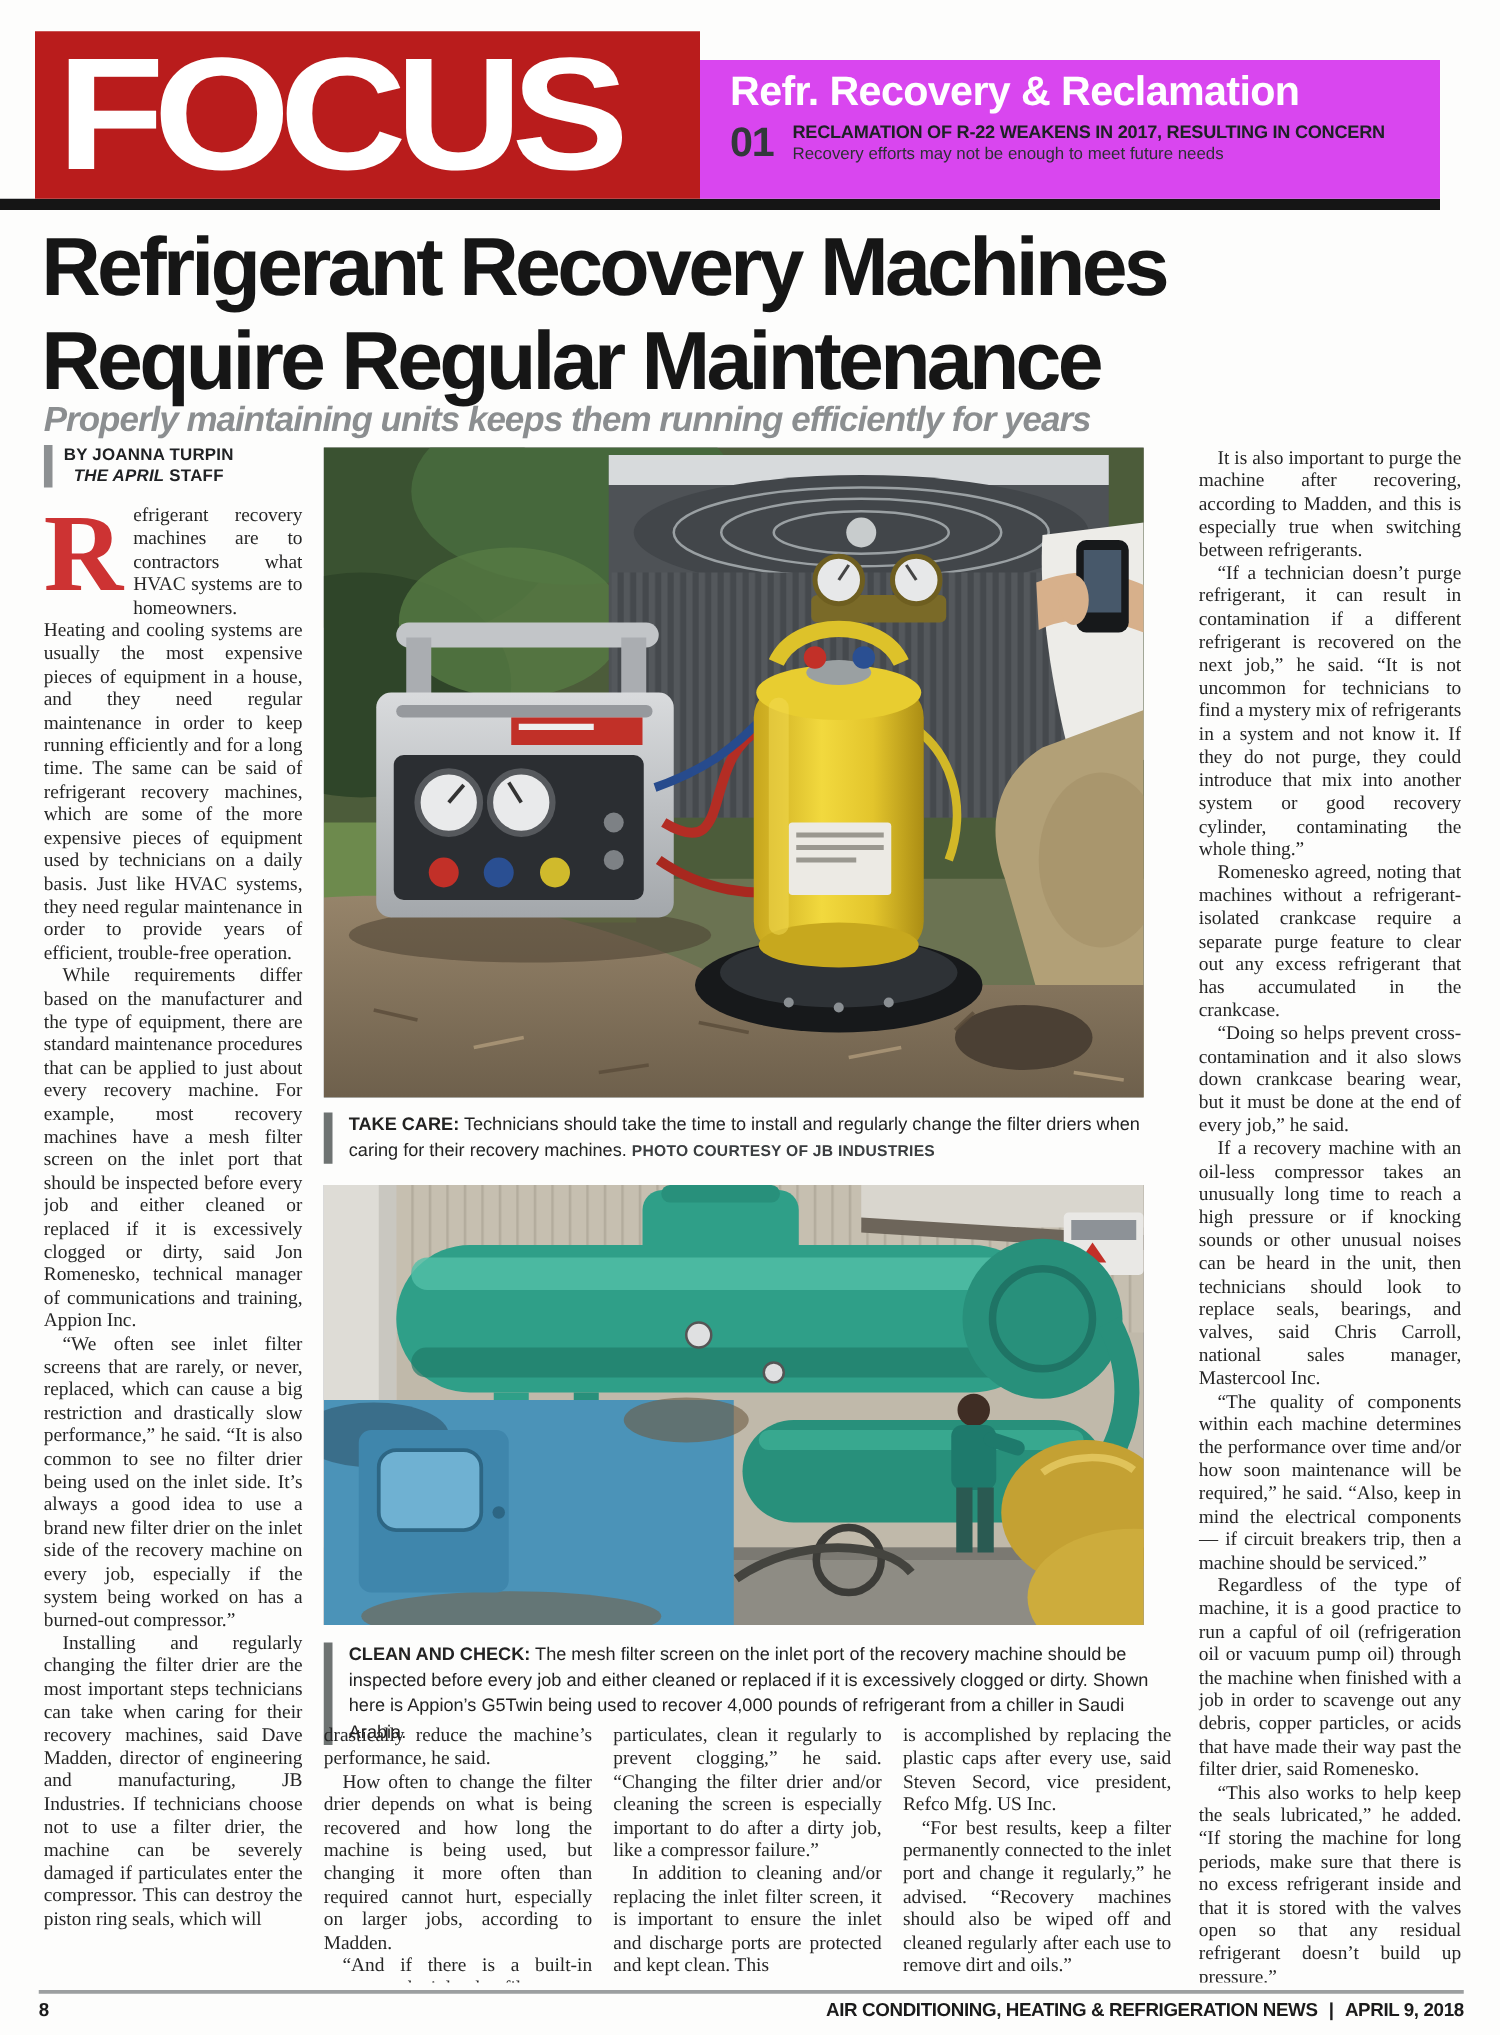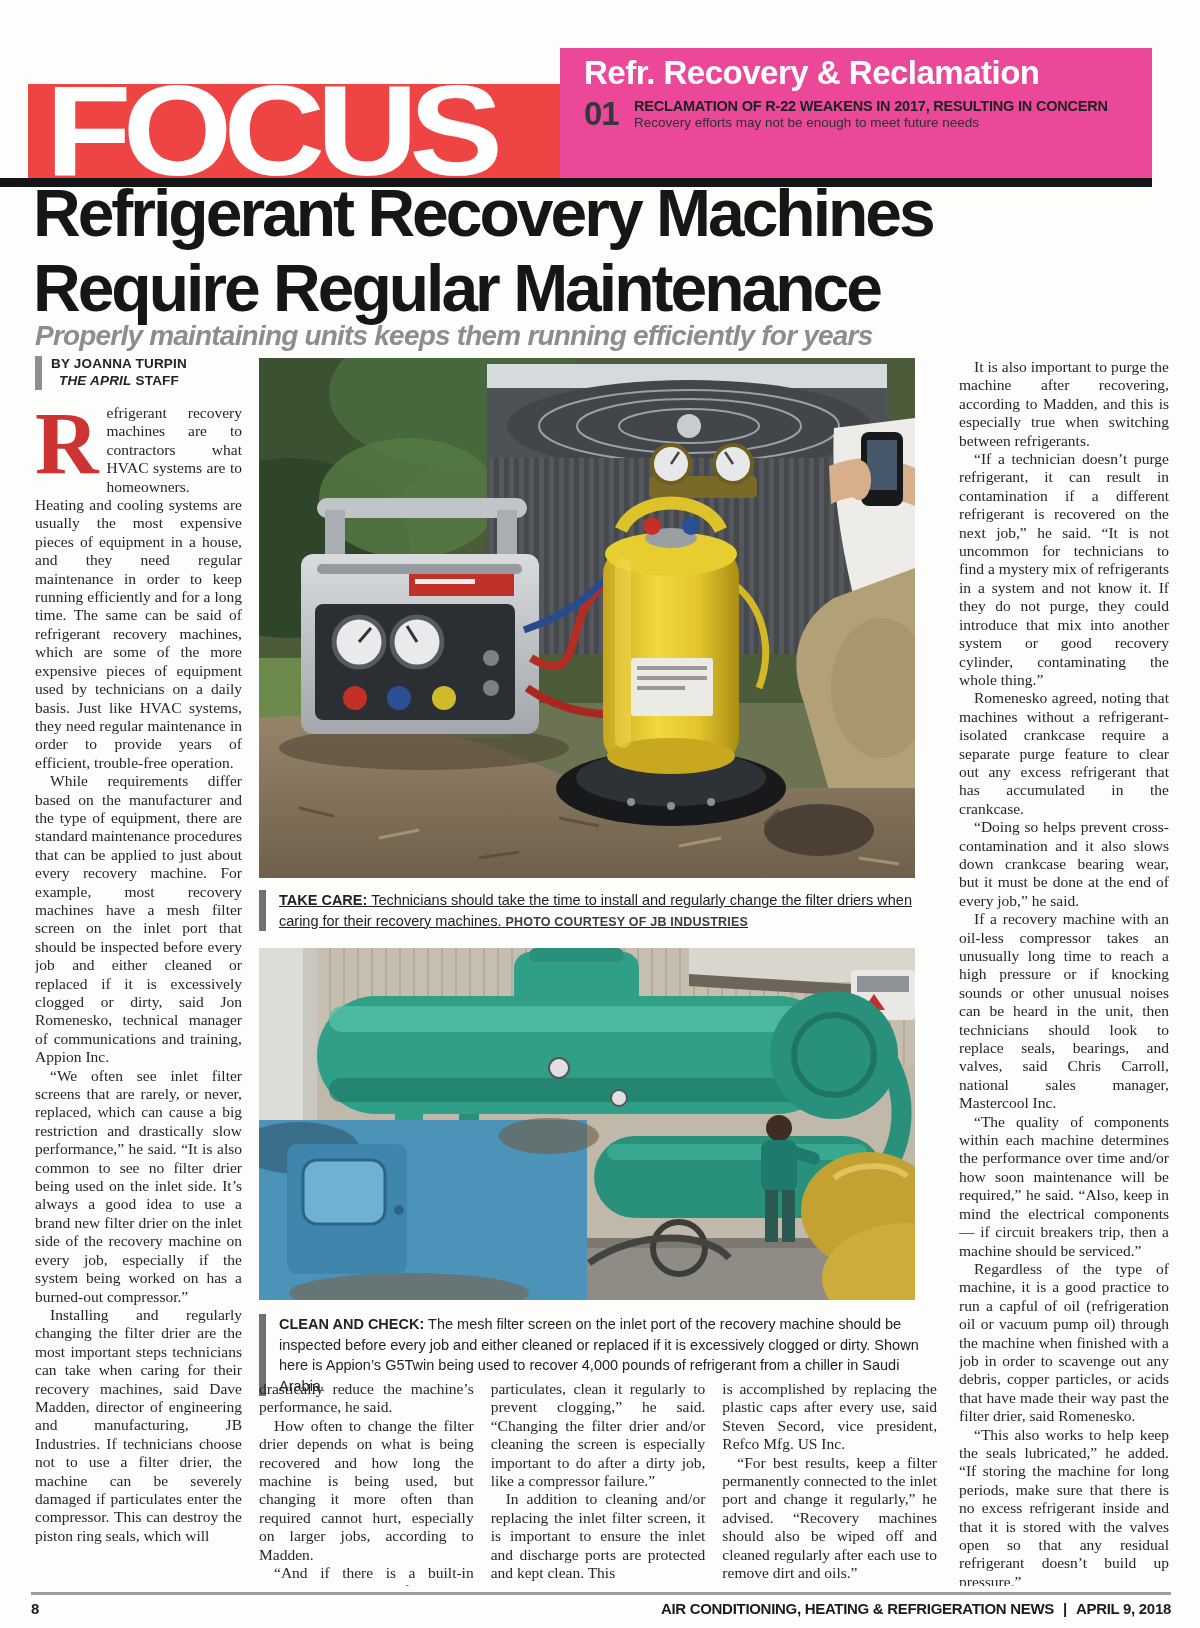--- a/index.html
+++ b/index.html
@@ -3,26 +3,26 @@
 <meta charset="utf-8">
 <style>
   * { margin:0; padding:0; box-sizing:border-box; }
   html,body { background:#ffffff; }
   .page { position:relative; width:1200px; height:1628px; background:#fdfdfc;
           font-family:"Liberation Sans", sans-serif; overflow:hidden; }
 
   
   .masthead { position:absolute; left:0; top:8px; width:1152px; }
   .mast-row { display:flex; align-items:flex-end; }
-  .logo-block { margin-left:28px; width:532px; height:94px; background:#ef4444;
+  .logo-block { margin-left:28px; width:532px; height:134px; background:#b91c1c;
                 display:flex; align-items:center; overflow:hidden; }
   .logo-text { color:#ffffff; font-weight:bold; font-size:128px; line-height:0.82;
                letter-spacing:-8px; padding-left:16px; transform:scaleX(1.10);
                transform-origin:left center; }
-  .gray-block { flex:1; height:130px; background:#ec4899; padding:6px 0 0 24px; overflow:hidden;margin-top:40px; }
+  .gray-block { flex:1; height:111px; background:#d946ef; padding:6px 0 0 24px; overflow:hidden;margin-top:40px; }
   .gray-title { color:#ffffff; font-size:33px; font-weight:bold; letter-spacing:-0.5px; }
   .mast-item { display:flex; margin-top:6px; align-items:flex-start; }
   .mast-num { font-size:33px; font-weight:bold; color:#33383b; width:50px;
               line-height:0.95; letter-spacing:-1px; flex:none; }
   .mast-item-title { font-size:14.5px; font-weight:bold; color:#1d2124; letter-spacing:-0.2px; }
   .mast-item-sub { font-size:13.5px; color:#2c3033; margin-top:1px; }
   .mast-bar { width:1152px; height:9px; background:#151515; }
 
   
   .headline { position:absolute; left:33px; top:176px; width:1100px;
@@ -49,21 +49,21 @@
                      letter-spacing:-0.5px; margin:14px 0 7px; white-space:pre-line; }
 
   
   .photo { position:absolute; overflow:hidden; background:#777; }
   .photo1 { left:259px; top:358px; width:656px; height:520px; }
   .photo2 { left:259px; top:948px; width:656px; height:352px; }
 
   
   .caption { position:absolute; left:259px; width:678px; border-left:7px solid #6e7372;
              padding-left:13px; font-size:14.5px; color:#222222; line-height:1.42; }
-  .caption1 { top:890px;text-decoration:underline; }
+  .caption1 { top:890px; }
   .caption2 { top:1314px; }
   .caption-lead { font-weight:bold; }
   .caption-credit { font-weight:bold; font-size:12.5px; color:#3a3d3f; letter-spacing:0.2px; }
 
   
   .bottom-cols { position:absolute; left:259px; top:1380px; width:678px;
                  display:flex; gap:17px; height:206px; overflow:hidden; }
   .bottom-col { flex:1; }
 
   

